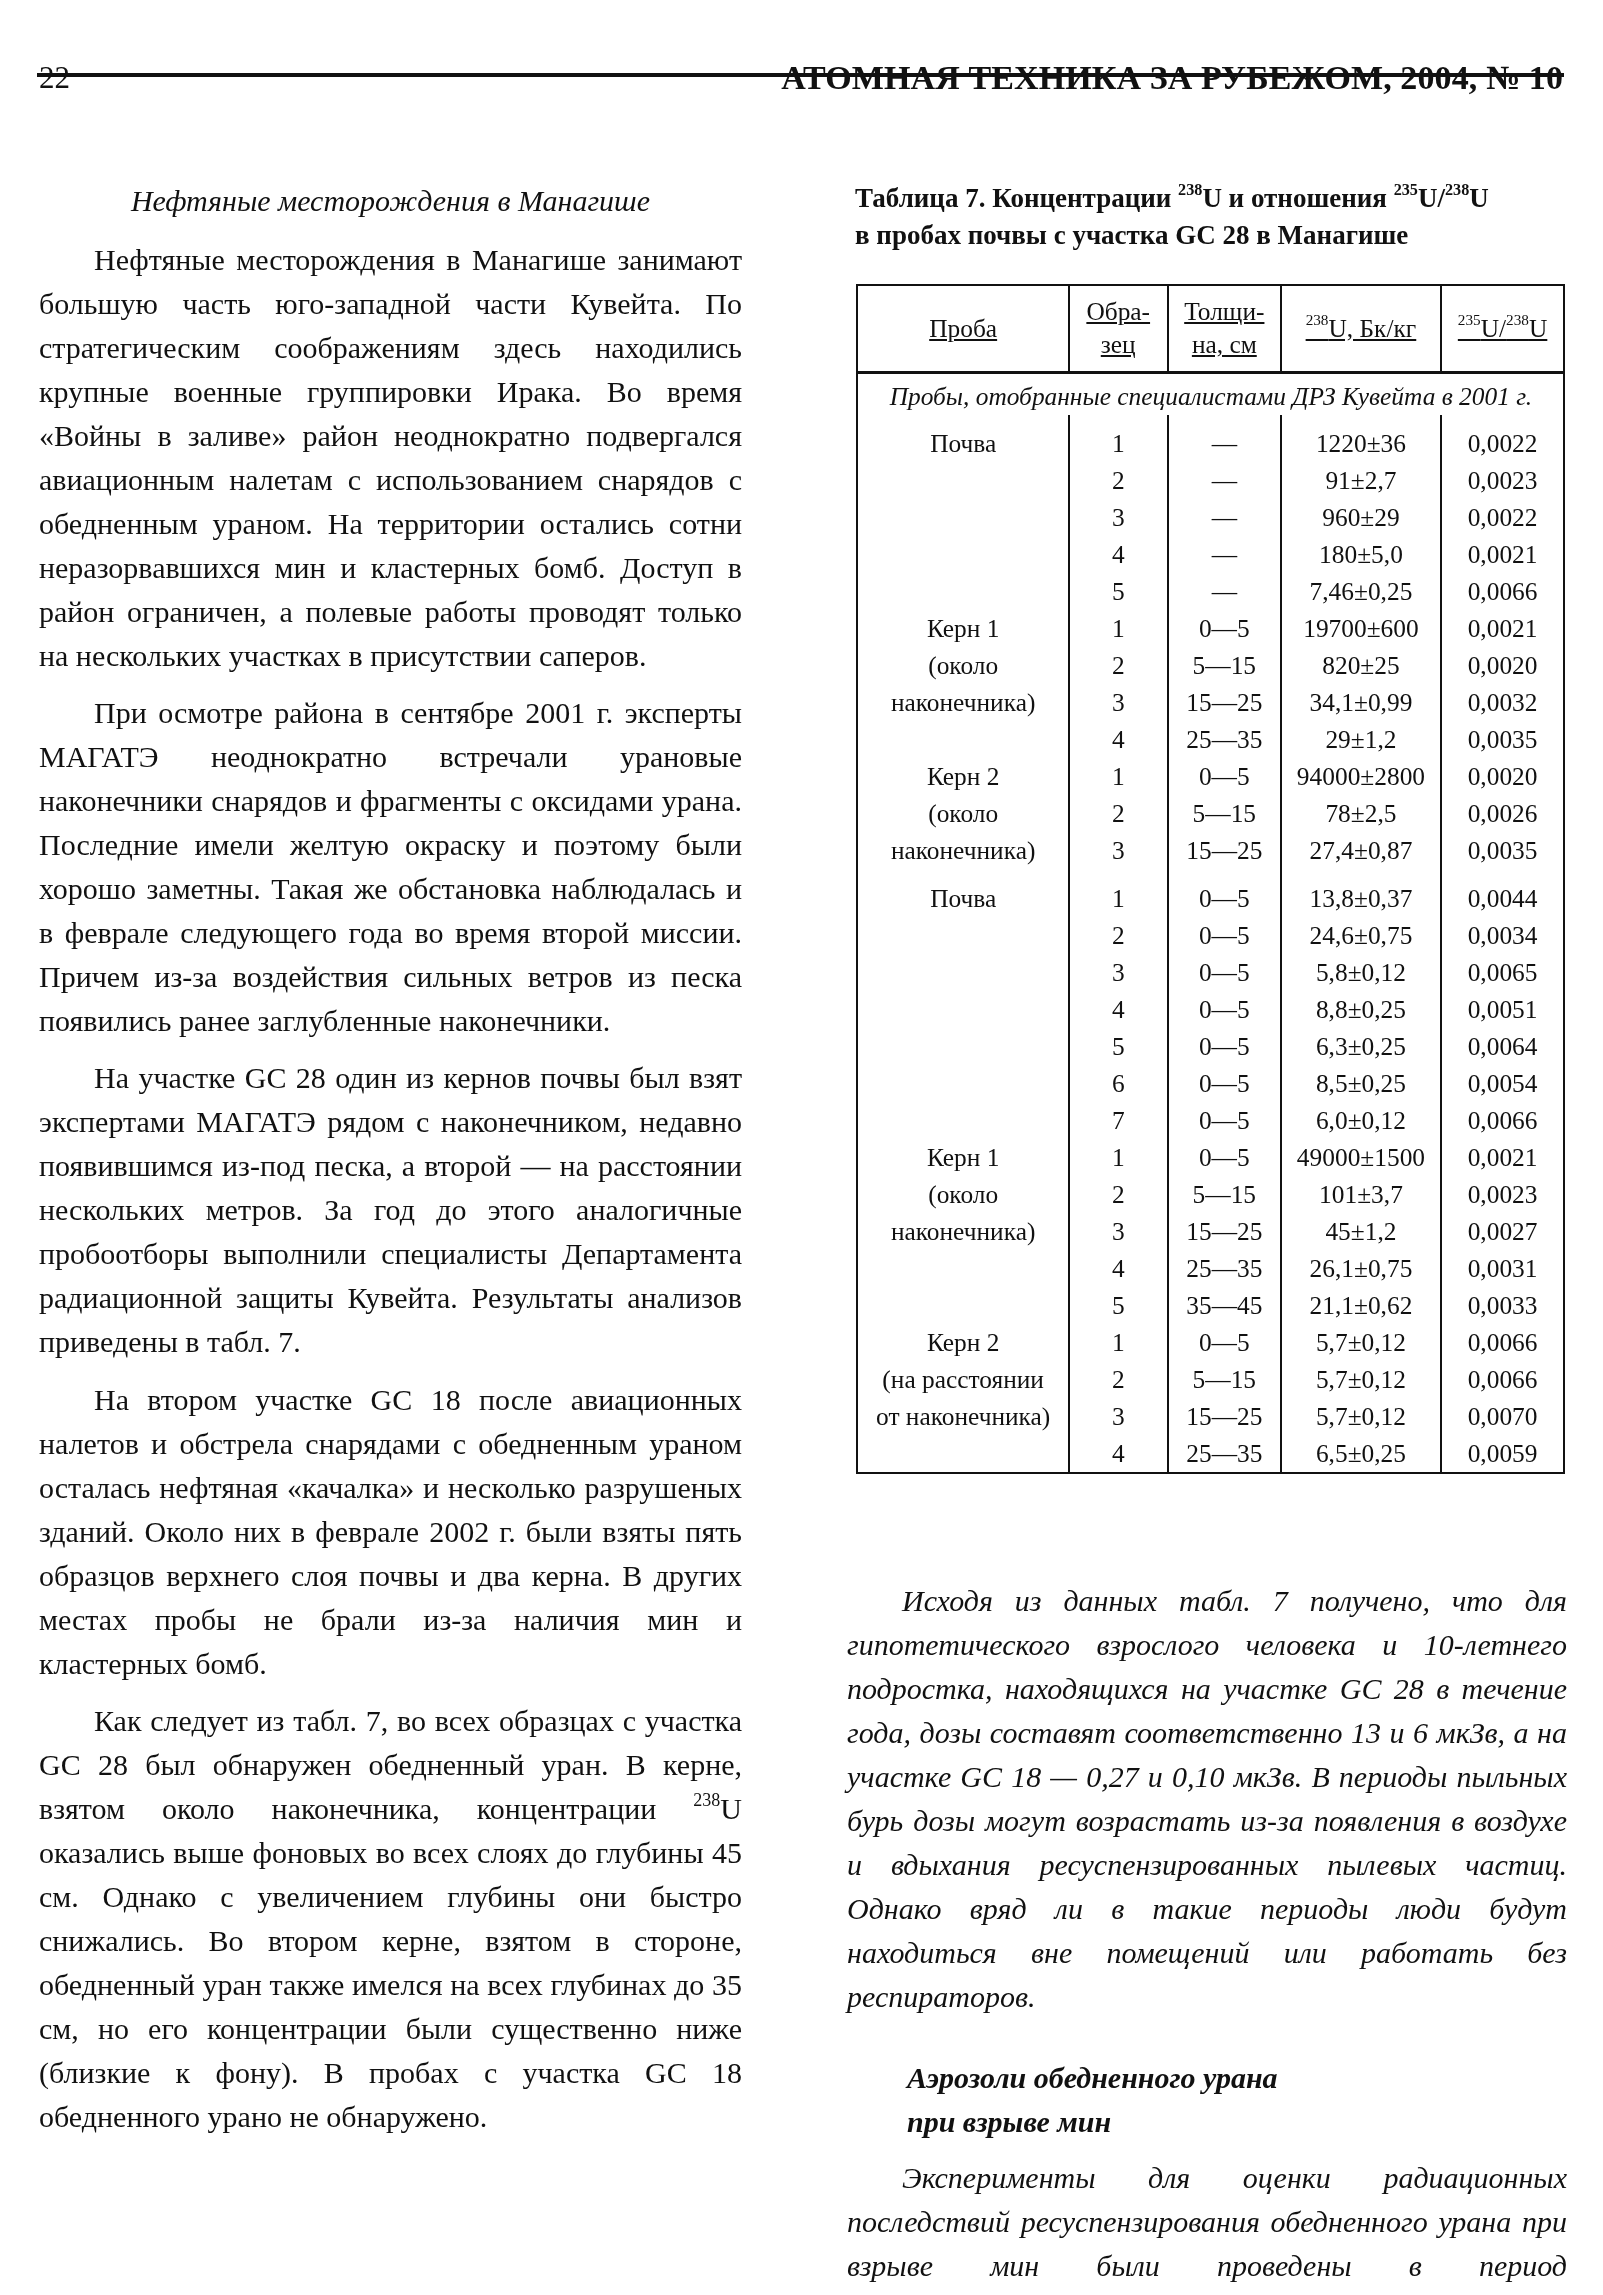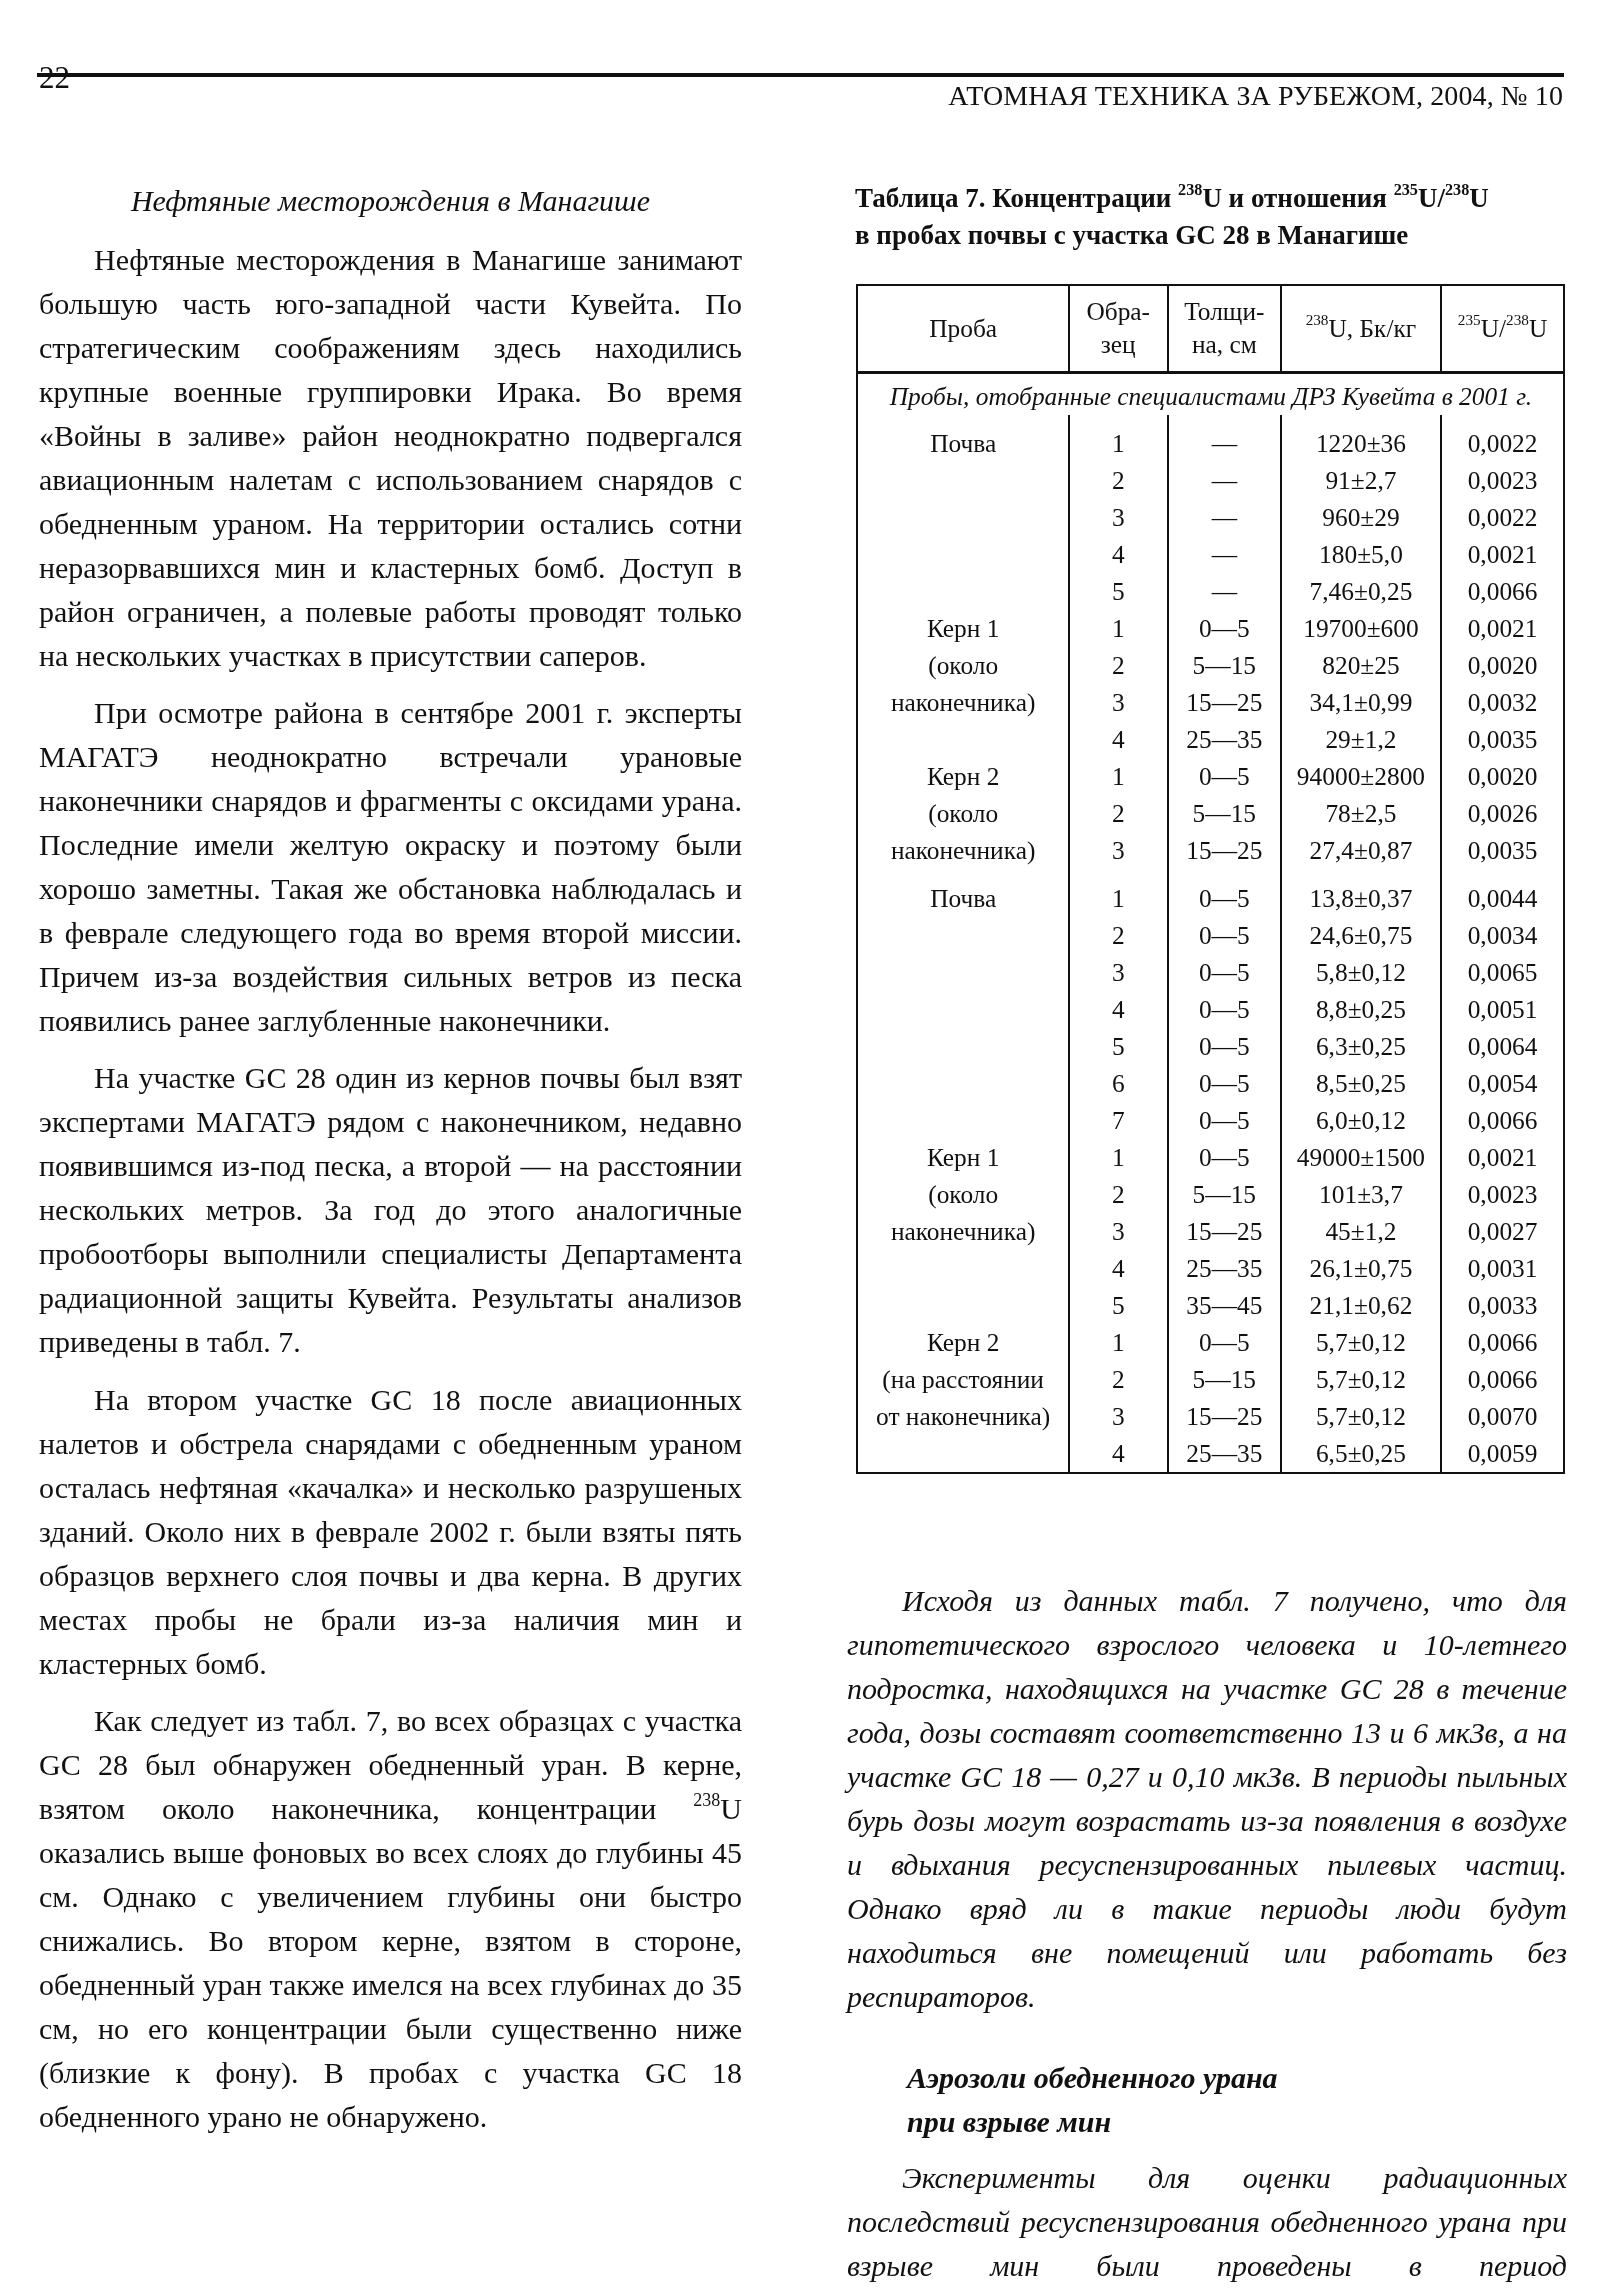--- a/index.html
+++ b/index.html
@@ -2,21 +2,21 @@
 <html style="font-size:10.7px"><head>
 <meta charset="utf-8">
 <style>
   html, body { margin: 0; padding: 0; background: #ffffff; }
   body {
     width: 1603px; height: 2295px; position: relative; overflow: hidden;
     font-family: "Liberation Serif", "DejaVu Serif", serif; color: #111111;
   }
   .running-head { position: absolute; top: 29px; left: 39px; right: 40px; height: 40px; margin-top: 29px; }
   .page-num { position: absolute; left: 0; top: 0; font-size: 31px; line-height: 40px; }
-  .journal { position: absolute; right: 0; top: 18px; font-size: 28px; line-height: 40px; letter-spacing: 0.1px; }
+  .journal { position: absolute; right: 0; top: 0; font-size: 34px; line-height: 40px; letter-spacing: 0.1px; font-weight: bold; }
   .head-rule { position: absolute; top: 73px; left: 37px; right: 39px; height: 4px; background: #111111; }
 
   .col { position: absolute; margin-top: 48px; }
   .col-left { left: 39px; width: 703px; top: 131px; }
   .col-right { left: 847px; width: 720px; top: 131px; }
 
   .section-italic { font-style: italic; font-size: 30px; line-height: 44px; text-align: center; margin: 0 0 14.7px 0; }
   p.body {
     margin: 0; font-size: 30px; line-height: 44px; text-align: justify;
     text-indent: 55px; hyphens: manual;
@@ -29,21 +29,21 @@
   table.data {
     position: absolute; left: 9.4px; top: 105px; width: 709px;
     border-collapse: collapse; font-size: 25.4px; line-height: 37px;
     border-top: 2.7px solid #111; border-bottom: 2.7px solid #111;
     border-left: 2px solid #111; border-right: 2px solid #111;
   }
   table.data th {
     font-weight: normal; border: 2px solid #111; text-align: center; vertical-align: middle;
     line-height: 33px; padding: 9.4px 2.7px; font-size: 25.4px;
   }
-  table.data thead tr { border-bottom: 3.3px solid #111; }
+  table.data thead tr { border-bottom: 3.3px solid #111; text-decoration: underline; }
   table.data td { text-align: center; padding: 0 2.7px; height: 37px; white-space: nowrap; }
   table.data td.v { border-left: 2px solid #111; }
   table.data tr.group td {
     font-style: italic; text-align: center; border-left: none; white-space: normal;
     line-height: 35px; padding: 4px 13.4px 0 13.4px;
   }
   table.data tr.first-in-group td { padding-top: 10.7px; }
   col.c1 { width: 212px; } col.c2 { width: 99px; } col.c3 { width: 114px; }
   col.c4 { width: 160px; } col.c5 { width: 124px; }
 

